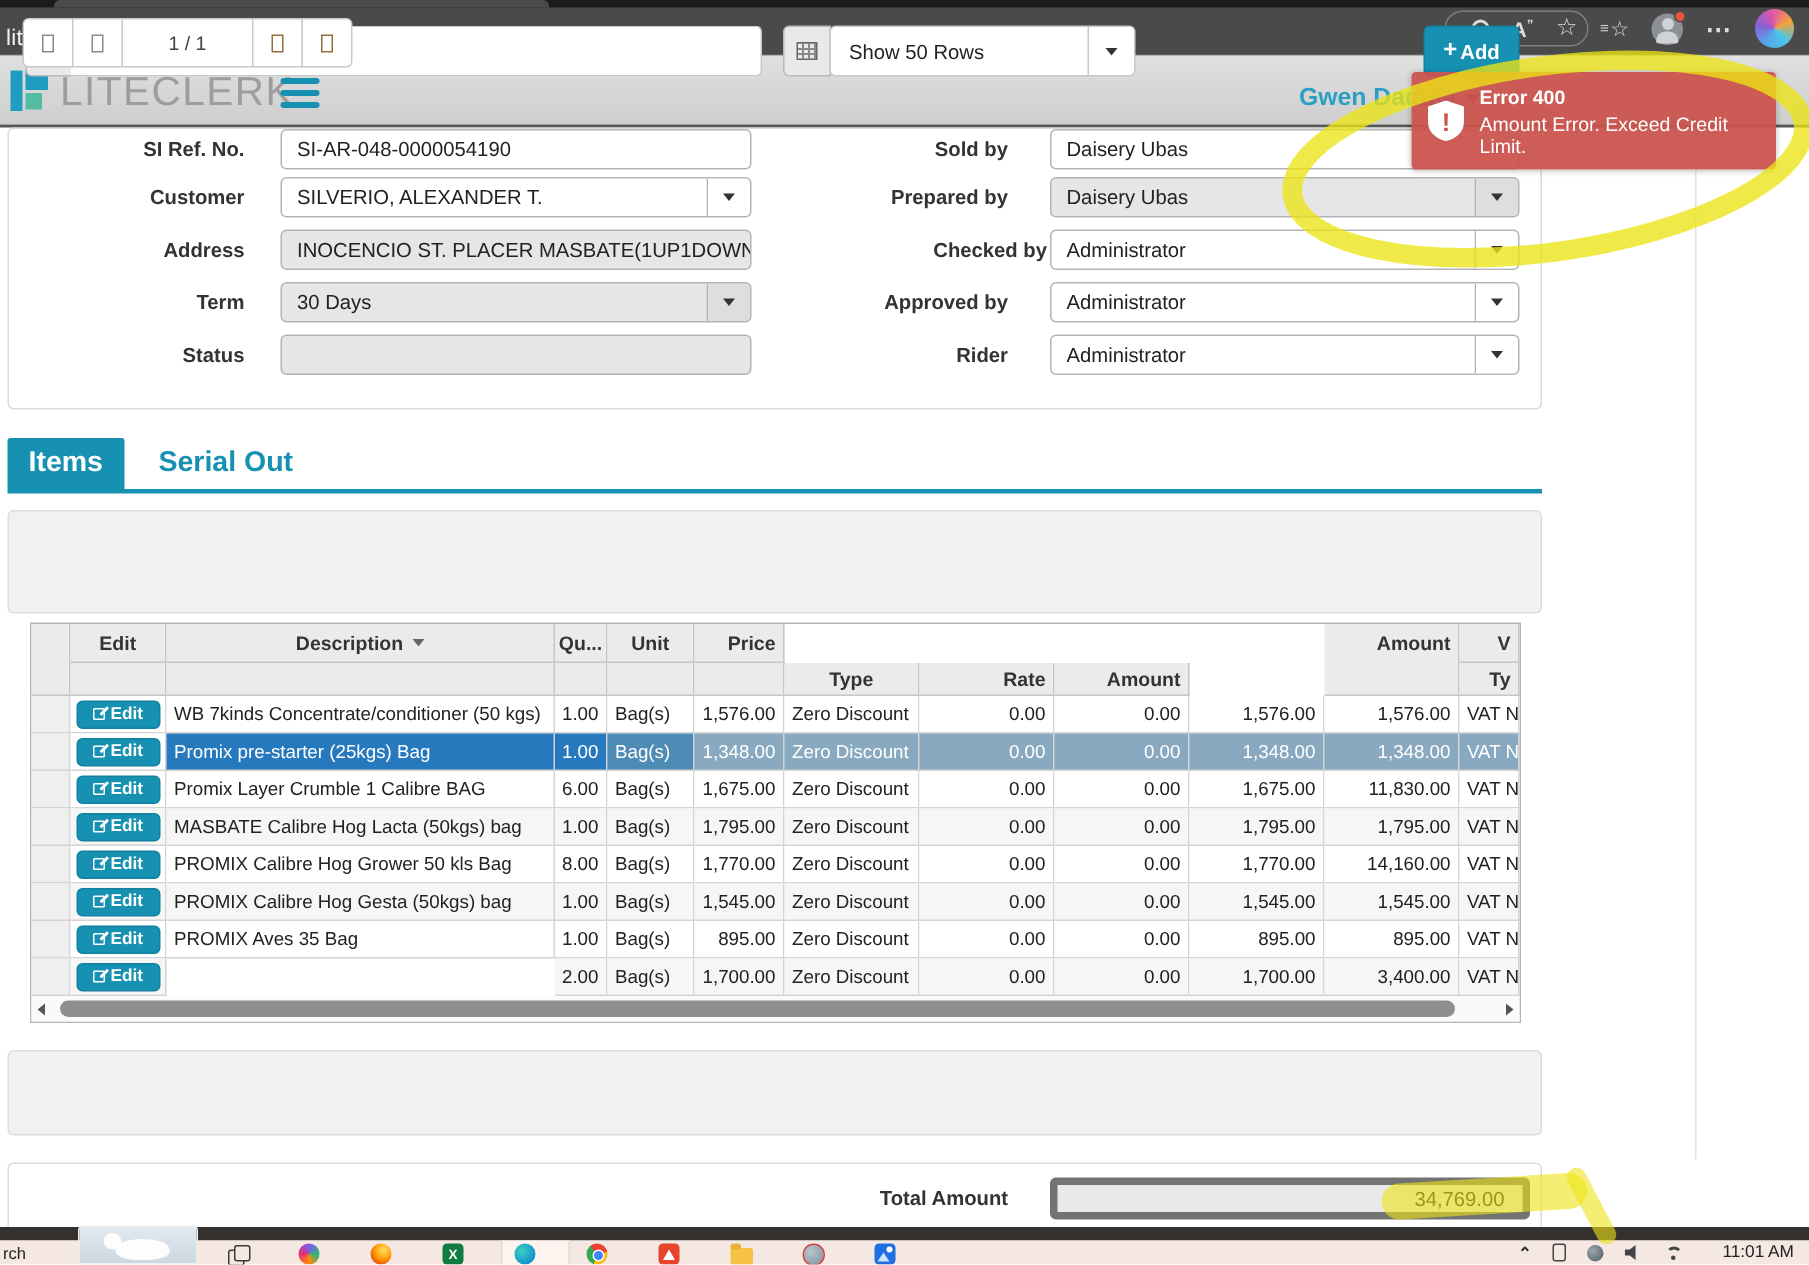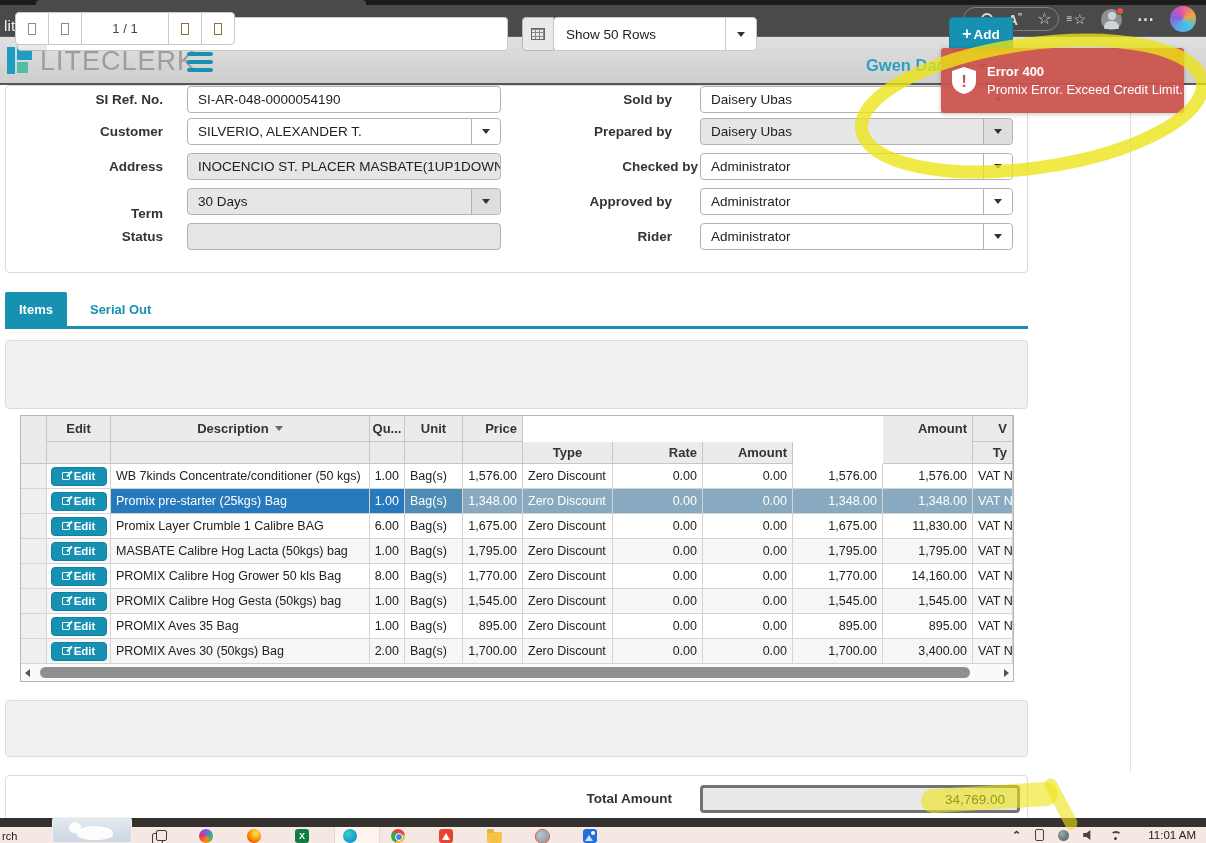--- a/index.html
+++ b/index.html
@@ -53,21 +53,21 @@
   .vdivider{position:absolute;left:1130px;top:90px;width:1px;height:683px;background:#e2e2e2}
   .f-label{position:absolute;text-align:right;font-size:13.5px;font-weight:bold;color:#333}
   .fld{position:absolute;height:27px;border:1px solid #b3b3b3;border-radius:4px;background:#fff;display:flex;align-items:center;padding-left:10px;font-size:13.5px;color:#222;white-space:nowrap;overflow:hidden}
   .fld.ro{background:#e6e6e6}
   .caret-box{position:absolute;right:0;top:0;bottom:0;width:29px;border-left:1px solid #b3b3b3;display:flex;align-items:center;justify-content:center;background:#fff;border-radius:0 4px 4px 0;cursor:pointer}
   .fld.ro .caret-box{background:#dedede}
   .dn2{width:0;height:0;border-left:4.5px solid transparent;border-right:4.5px solid transparent;border-top:5.5px solid #333}
 
   
   #tabs{position:absolute;left:5px;top:292px;display:flex;gap:9px}
-  .tab{height:34px;display:flex;align-items:center;padding:0 14px;font-size:13px;font-weight:bold;color:#1791b2;cursor:pointer}
+  .tab{height:34px;display:flex;align-items:center;padding:0 14px;font-size:19px;font-weight:bold;color:#1791b2;cursor:pointer}
   .tab.active{background:#1791b2;color:#fff;border-radius:2px 2px 0 0}
   .tab-underline{position:absolute;left:5px;top:326px;width:1023px;height:3px;background:#1791b2}
 
   
   .toolbar{position:absolute;left:5px;top:340px;width:1023px;height:69px;background:#f1f1f1;border:1px solid #ddd;border-radius:4px}
   .search-btn{position:absolute;left:17px;top:17px;width:31px;height:34px;background:#e9e9e9;border:1px solid #b9b9b9;border-radius:4px 0 0 4px;display:flex;align-items:center;justify-content:center;cursor:pointer}
   .mag{position:relative;width:11px;height:11px;border:2px solid #555;border-radius:50%;display:inline-block}
   .mag::after{content:"";position:absolute;right:-4px;bottom:-4px;width:2px;height:6px;background:#555;transform:rotate(-45deg)}
   .search-input{position:absolute;left:47px;top:17px;width:461px;height:34px;border:1px solid #c9c9c9;border-left:none;border-radius:0 4px 4px 0;padding:0 12px;font-size:14px;font-family:inherit;color:#333;outline:none}
   .search-input::placeholder{color:#a9a9a9}
@@ -105,21 +105,21 @@
   .pcell{width:34px;height:33px;background:#fff;border:1px solid #c9c9c9;margin-left:-1px;display:flex;align-items:center;justify-content:center;cursor:pointer}
   .pcell:first-child{border-radius:4px 0 0 4px;margin-left:0}
   .pcell:last-child{border-radius:0 4px 4px 0}
   .pcell.lbl{width:88px;font-size:13px;color:#444;cursor:default}
   .tofu{width:8px;height:12px;border:1px solid #8a8a8a;display:inline-block}
   .tofu.warm{border-color:#8f6f3a}
 
   
   .total-panel{position:absolute;left:5px;top:775px;width:1023px;height:47px;background:#fff;border:1px solid #ddd;border-radius:4px}
   .total-label{position:absolute;left:472px;top:791px;width:200px;text-align:right;font-size:13.5px;font-weight:bold;color:#333}
-  .total-input{position:absolute;left:700px;top:785px;width:320px;height:28px;background:#e9e9e9;border:3px solid #737373;border-radius:4px;display:flex;align-items:center;justify-content:flex-end;padding-right:12px;font-size:13.5px;color:#222}
+  .total-input{position:absolute;left:700px;top:785px;width:320px;height:28px;background:#e9e9e9;border:5px solid #737373;border-radius:4px;display:flex;align-items:center;justify-content:flex-end;padding-right:12px;font-size:13.5px;color:#222}
 
   
   .win-edge{position:absolute;left:0;top:818px;width:1206px;height:9px;background:#35312e}
   .taskbar{position:absolute;left:0;top:827px;width:1206px;height:16px;background:#f5e7e1}
   .tb-frag{position:absolute;left:2px;top:830px;font-size:11px;color:#222}
   .tb-search{position:absolute;left:52px;top:817px;width:80px;height:26px;border-radius:3px;background:linear-gradient(#e3eaf1,#ccd7e1);border:1px solid #efefef;overflow:hidden}
   .bear-body{position:absolute;left:24px;bottom:2px;width:36px;height:14px;background:#fdfdfd;border-radius:50% 50% 40% 40%}
   .bear-head{position:absolute;left:16px;top:4px;width:12px;height:11px;background:#fdfdfd;border-radius:50%}
   .tb-icons{position:absolute;left:152px;top:829px;display:flex;gap:34px;align-items:center;height:14px}
   .app-hl{position:absolute;left:334px;top:827px;width:46px;height:16px;background:#fdf4f0;border-left:1px solid #e8d5cd;border-right:1px solid #e8d5cd}
@@ -188,21 +188,21 @@
 
 <div class="toast">
   <span class="ico">
     <svg width="24" height="27" viewBox="0 0 24 27">
         <path d="M12 0 L24 4 V14 C24 21 19 25.5 12 27 C5 25.5 0 21 0 14 V4 Z" fill="#fff"></path>
         <text x="12" y="20" text-anchor="middle" font-size="17" font-weight="bold" fill="#cb534e" font-family="Liberation Sans, sans-serif">!</text>
       </svg>
   </span>
   <span>
     <div class="tt">Error 400</div>
-    <div class="ms">Promix Error. Exceed Credit Limit.</div>
+    <div class="ms">Amount Error. Exceed Credit Limit.</div>
   </span>
 </div>
 
 <div class="panel-border"></div>
 <div class="vdivider"></div>
 <div id="form-left">
     <div class="f-label" style="left: 20px; width: 143px; top: 92px;">SI Ref. No.</div>
     <div class="fld" style="left: 187px; width: 314px; top: 86px;">
       <span>SI-AR-048-0000054190</span>
     </div>
@@ -210,21 +210,21 @@
     <div class="fld" style="left: 187px; width: 314px; top: 118px;">
       <span>SILVERIO, ALEXANDER T.</span>
       <span class="caret-box">
         <span class="dn2"></span>
       </span>
     </div>
     <div class="f-label" style="left: 20px; width: 143px; top: 159px;">Address</div>
     <div class="fld ro" style="left: 187px; width: 314px; top: 153px;">
       <span>INOCENCIO ST. PLACER MASBATE(1UP1DOWN)</span>
     </div>
-    <div class="f-label" style="left: 20px; width: 143px; top: 194px; margin-top: 12px;">Term</div>
+    <div class="f-label" style="left: 20px; width: 143px; top: 194px;">Term</div>
     <div class="fld ro" style="left: 187px; width: 314px; top: 188px;">
       <span>30 Days</span>
       <span class="caret-box">
         <span class="dn2"></span>
       </span>
     </div>
     <div class="f-label" style="left: 20px; width: 143px; top: 229px;">Status</div>
     <div class="fld ro" style="left: 187px; width: 314px; top: 223px;">
       <span></span>
     </div>
@@ -429,21 +429,20 @@
     <div class="bcell r" style="grid-area: 9 / 10;">895.00</div>
     <div class="bcell r" style="grid-area: 9 / 11;">895.00</div>
     <div class="bcell l" style="grid-area: 9 / 12;">VAT N</div>
     <div class="bcell handle-b alt" style="grid-area: 10 / 1;"></div>
     <div class="bcell editcell alt" style="grid-area: 10 / 2;">
       <button class="edit-btn">
         <span class="edit-ico"></span>
         <span>Edit</span>
       </button>
     </div>
-    <div class="bcell l alt" style="grid-area: 10 / 3;">PROMIX Aves 30 (50kgs) Bag</div>
     <div class="bcell r alt" style="grid-area: 10 / 4;">2.00</div>
     <div class="bcell l alt" style="grid-area: 10 / 5;">Bag(s)</div>
     <div class="bcell r alt" style="grid-area: 10 / 6;">1,700.00</div>
     <div class="bcell l alt" style="grid-area: 10 / 7;">Zero Discount</div>
     <div class="bcell r alt" style="grid-area: 10 / 8;">0.00</div>
     <div class="bcell r alt" style="grid-area: 10 / 9;">0.00</div>
     <div class="bcell r alt" style="grid-area: 10 / 10;">1,700.00</div>
     <div class="bcell r alt" style="grid-area: 10 / 11;">3,400.00</div>
     <div class="bcell l alt" style="grid-area: 10 / 12;">VAT N</div>
     <div class="scroll-row">

